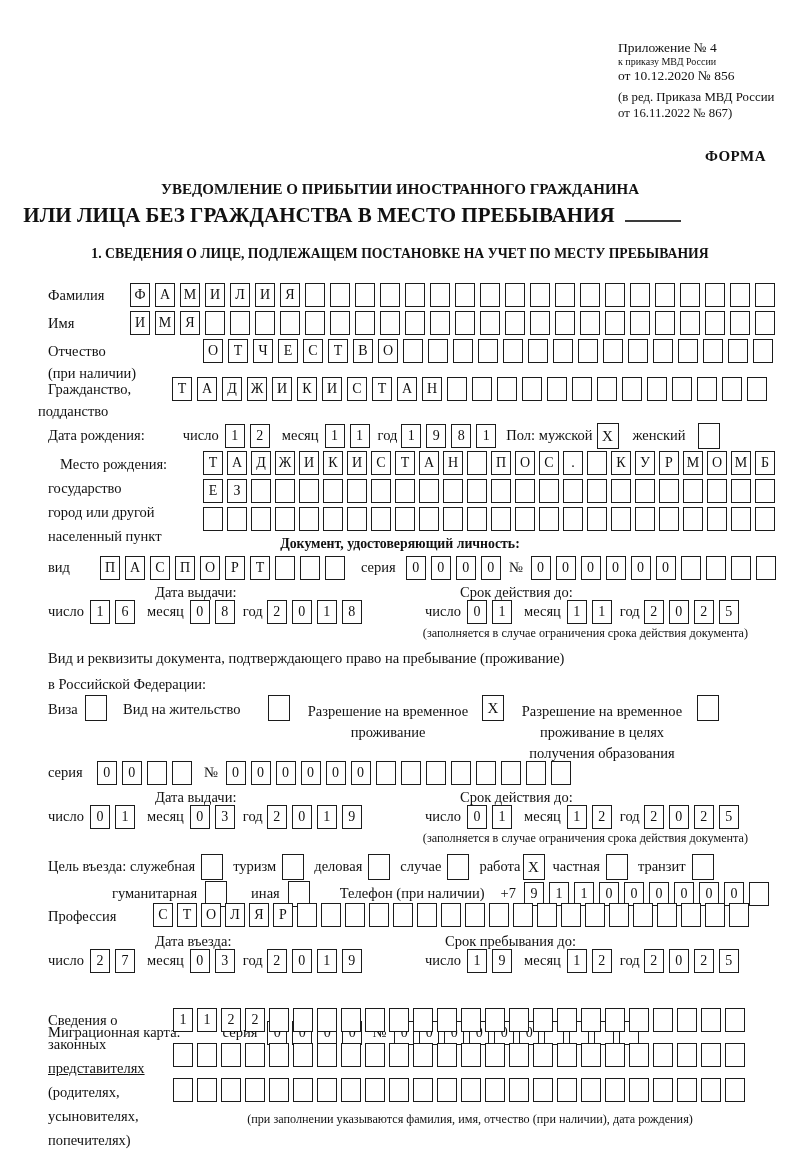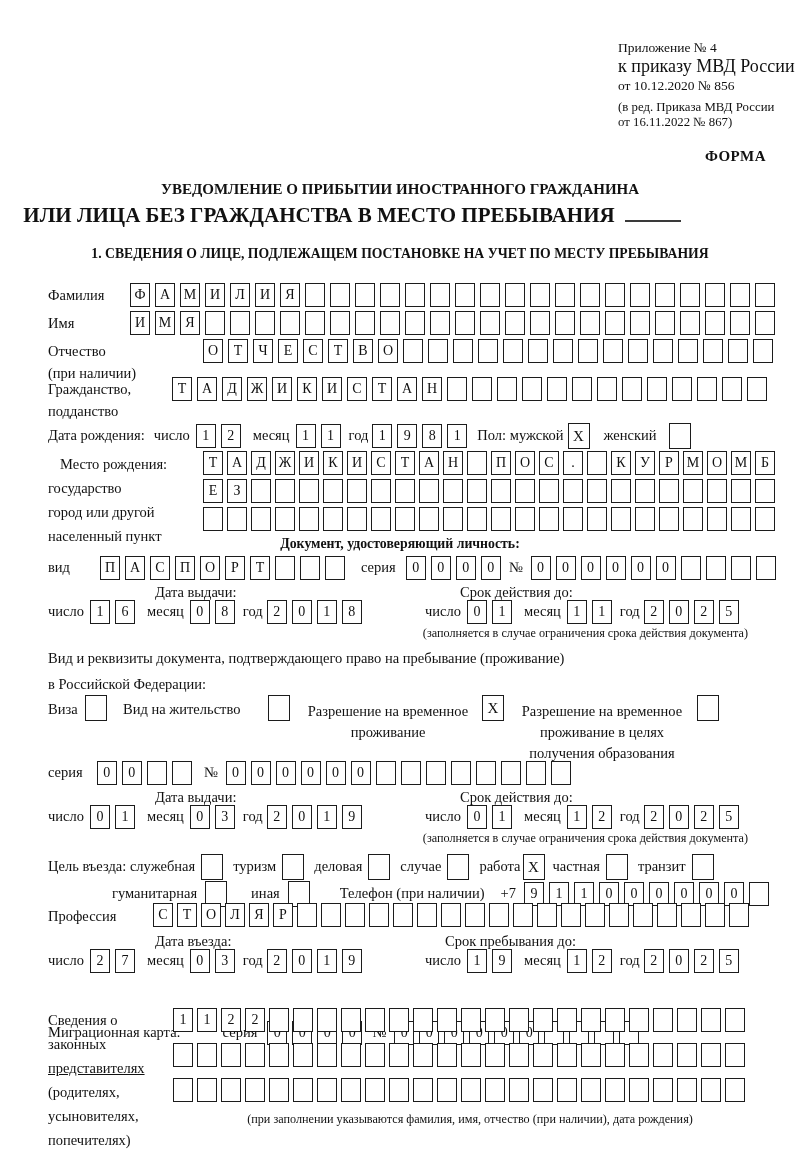--- a/index.html
+++ b/index.html
@@ -26,21 +26,21 @@
   .title-underline{display:inline-block;width:56px;border-bottom:2px solid #3a3a3a;height:14px;margin-left:10px;}
   .optlabel{font-size:14.5px;line-height:1.45;text-align:center;}
 </style>
 </head>
 <body>
 
 <div class="page">
 
   <div class="abs" style="left:618px;top:40px;">
     <div class="lbl" style="font-size:13.5px">Приложение № 4</div>
-    <div class="lbl" style="font-size:18px">к приказу МВД России</div>
+    <div class="lbl" style="font-size:10px">к приказу МВД России</div>
     <div class="lbl" style="font-size:13.5px">от 10.12.2020 № 856</div>
     <div class="lbl" style="font-size:12.8px;margin-top:6px">(в ред. Приказа МВД России</div>
     <div class="lbl" style="font-size:12.8px">от 16.11.2022 № 867)</div>
   </div>
 
   <div class="abs b right" style="left:0;top:148px;width:766px;font-size:15px;letter-spacing:.5px;">ФОРМА</div>
 
   <div class="abs center b" style="left:0;top:181px;width:800px;font-size:15px;">УВЕДОМЛЕНИЕ О ПРИБЫТИИ ИНОСТРАННОГО ГРАЖДАНИНА</div>
   <div class="abs center b" style="left:2px;top:203px;width:700px;font-size:21px;">
     <span>ИЛИ ЛИЦА БЕЗ ГРАЖДАНСТВА В МЕСТО ПРЕБЫВАНИЯ</span><span class="title-underline"></span>
@@ -130,21 +130,21 @@
       <span class="cell"></span>
       <span class="cell"></span>
       <span class="cell"></span>
       <span class="cell"></span>
       <span class="cell"></span>
       <span class="cell"></span>
       <span class="cell"></span>
     </div>
 
   <div class="abs lbl" style="left:48px;top:381px;text-align:center;">Гражданство,</div>
-  <div class="abs lbl" style="left:48px;top:403px;text-align:right;">подданство</div>
+  <div class="abs lbl" style="left:38px;top:403px;text-align:right;">подданство</div>
   <div class="abs cells" style="left:172px;top:377px;">
       <span class="cell">Т</span>
       <span class="cell">А</span>
       <span class="cell">Д</span>
       <span class="cell">Ж</span>
       <span class="cell">И</span>
       <span class="cell">К</span>
       <span class="cell">И</span>
       <span class="cell">С</span>
       <span class="cell">Т</span>
@@ -159,21 +159,21 @@
       <span class="cell"></span>
       <span class="cell"></span>
       <span class="cell"></span>
       <span class="cell"></span>
       <span class="cell"></span>
       <span class="cell"></span>
       <span class="cell"></span>
     </div>
 
   <div class="abs row" style="left:48px;top:423px;">
-    <span class="lbl" style="margin-right:9px">Дата рождения:</span>
+    <span class="lbl" style="margin-right:38px">Дата рождения:</span>
     <span class="lbl" style="margin-right:6px">число</span>
     <span class="cells" style="margin-right:12px">
         <span class="cell">1</span>
         <span class="cell">2</span>
       </span>
     <span class="lbl" style="margin-right:6px">месяц</span>
     <span class="cells" style="margin-right:8px">
         <span class="cell">1</span>
         <span class="cell">1</span>
       </span>

